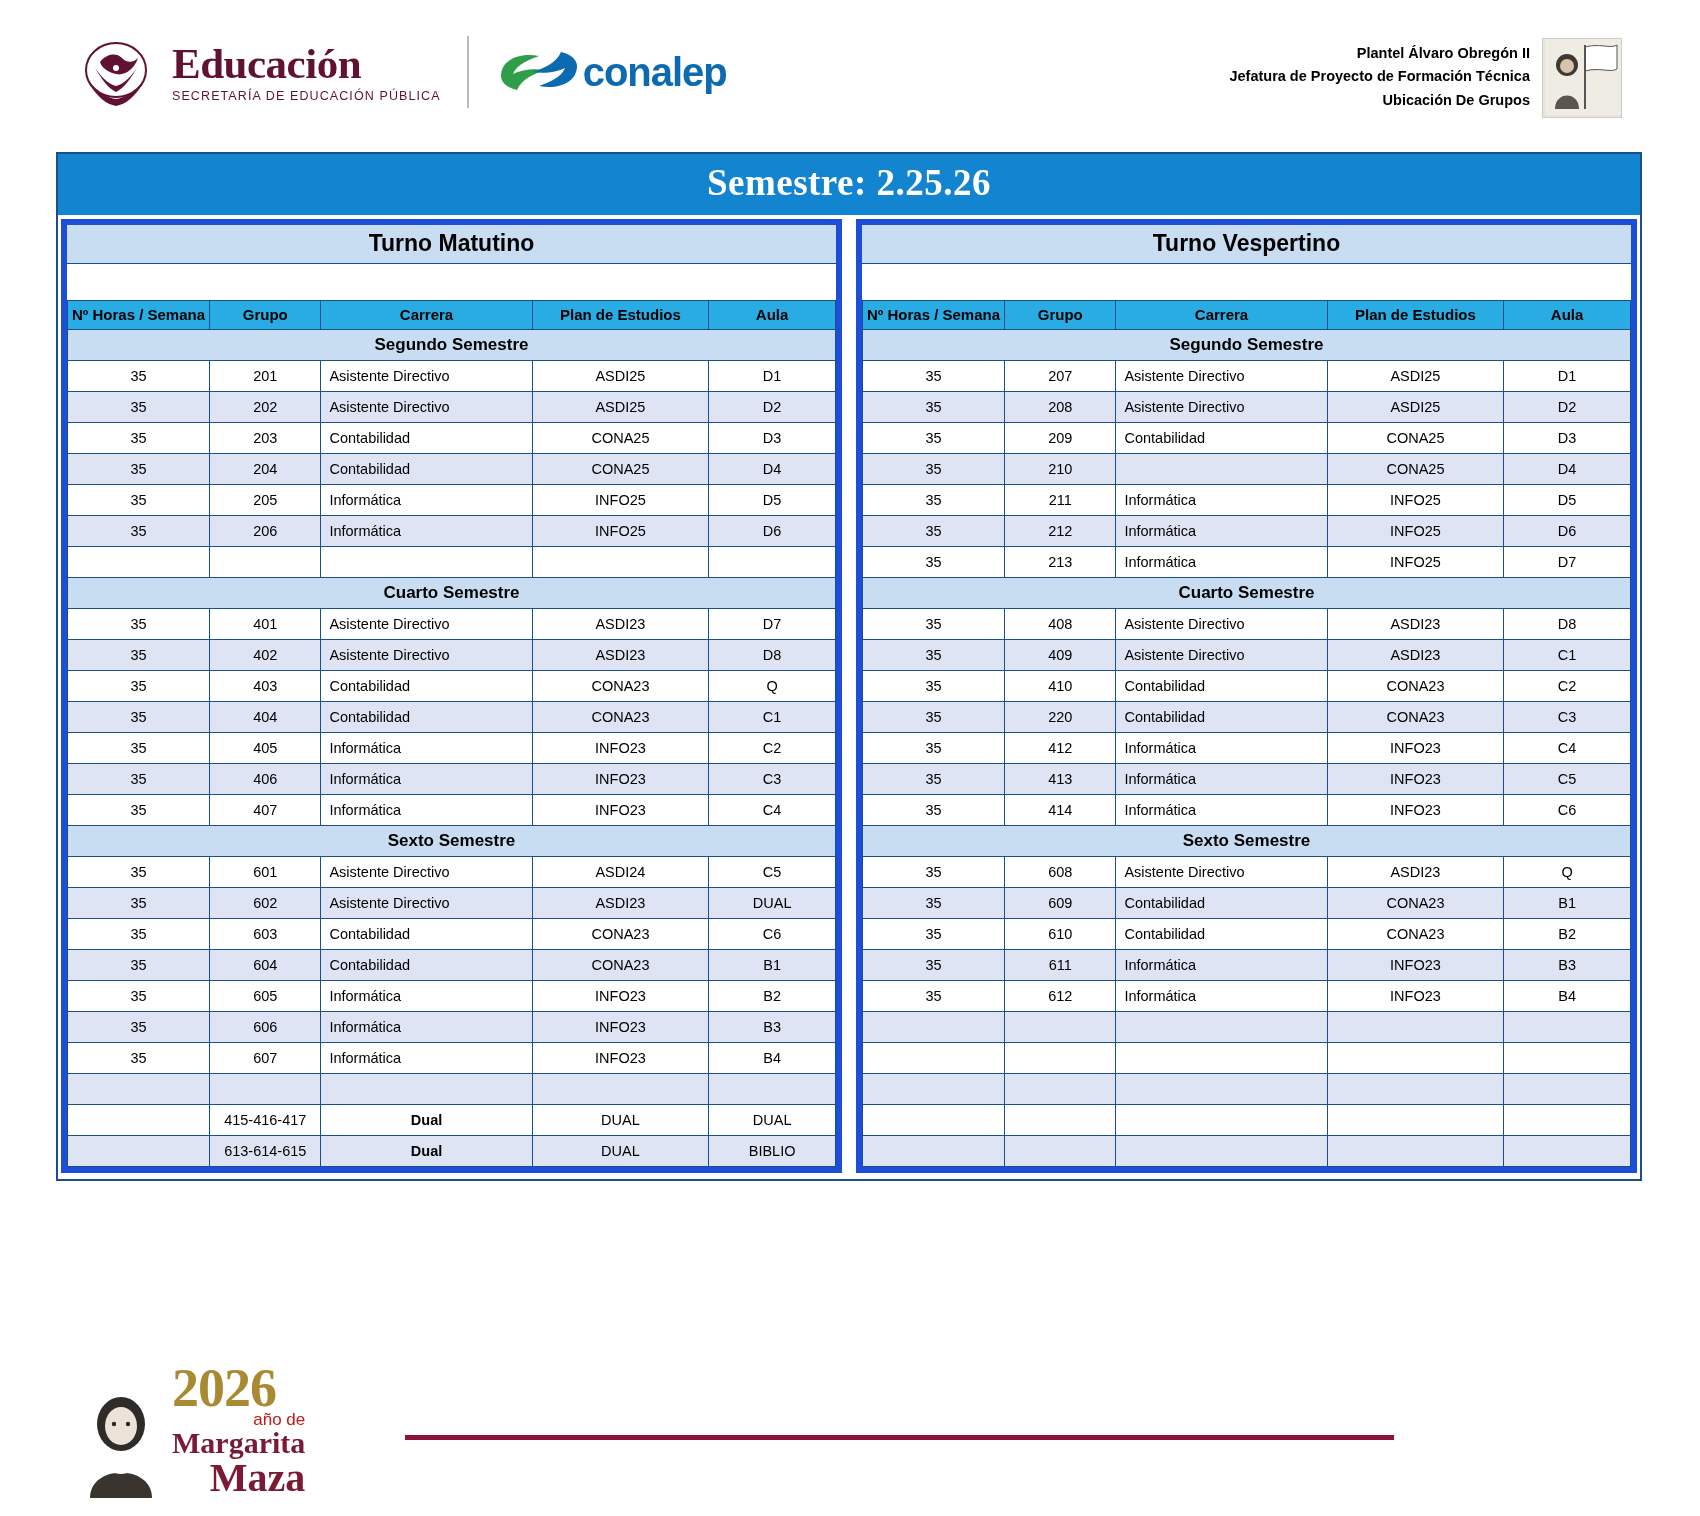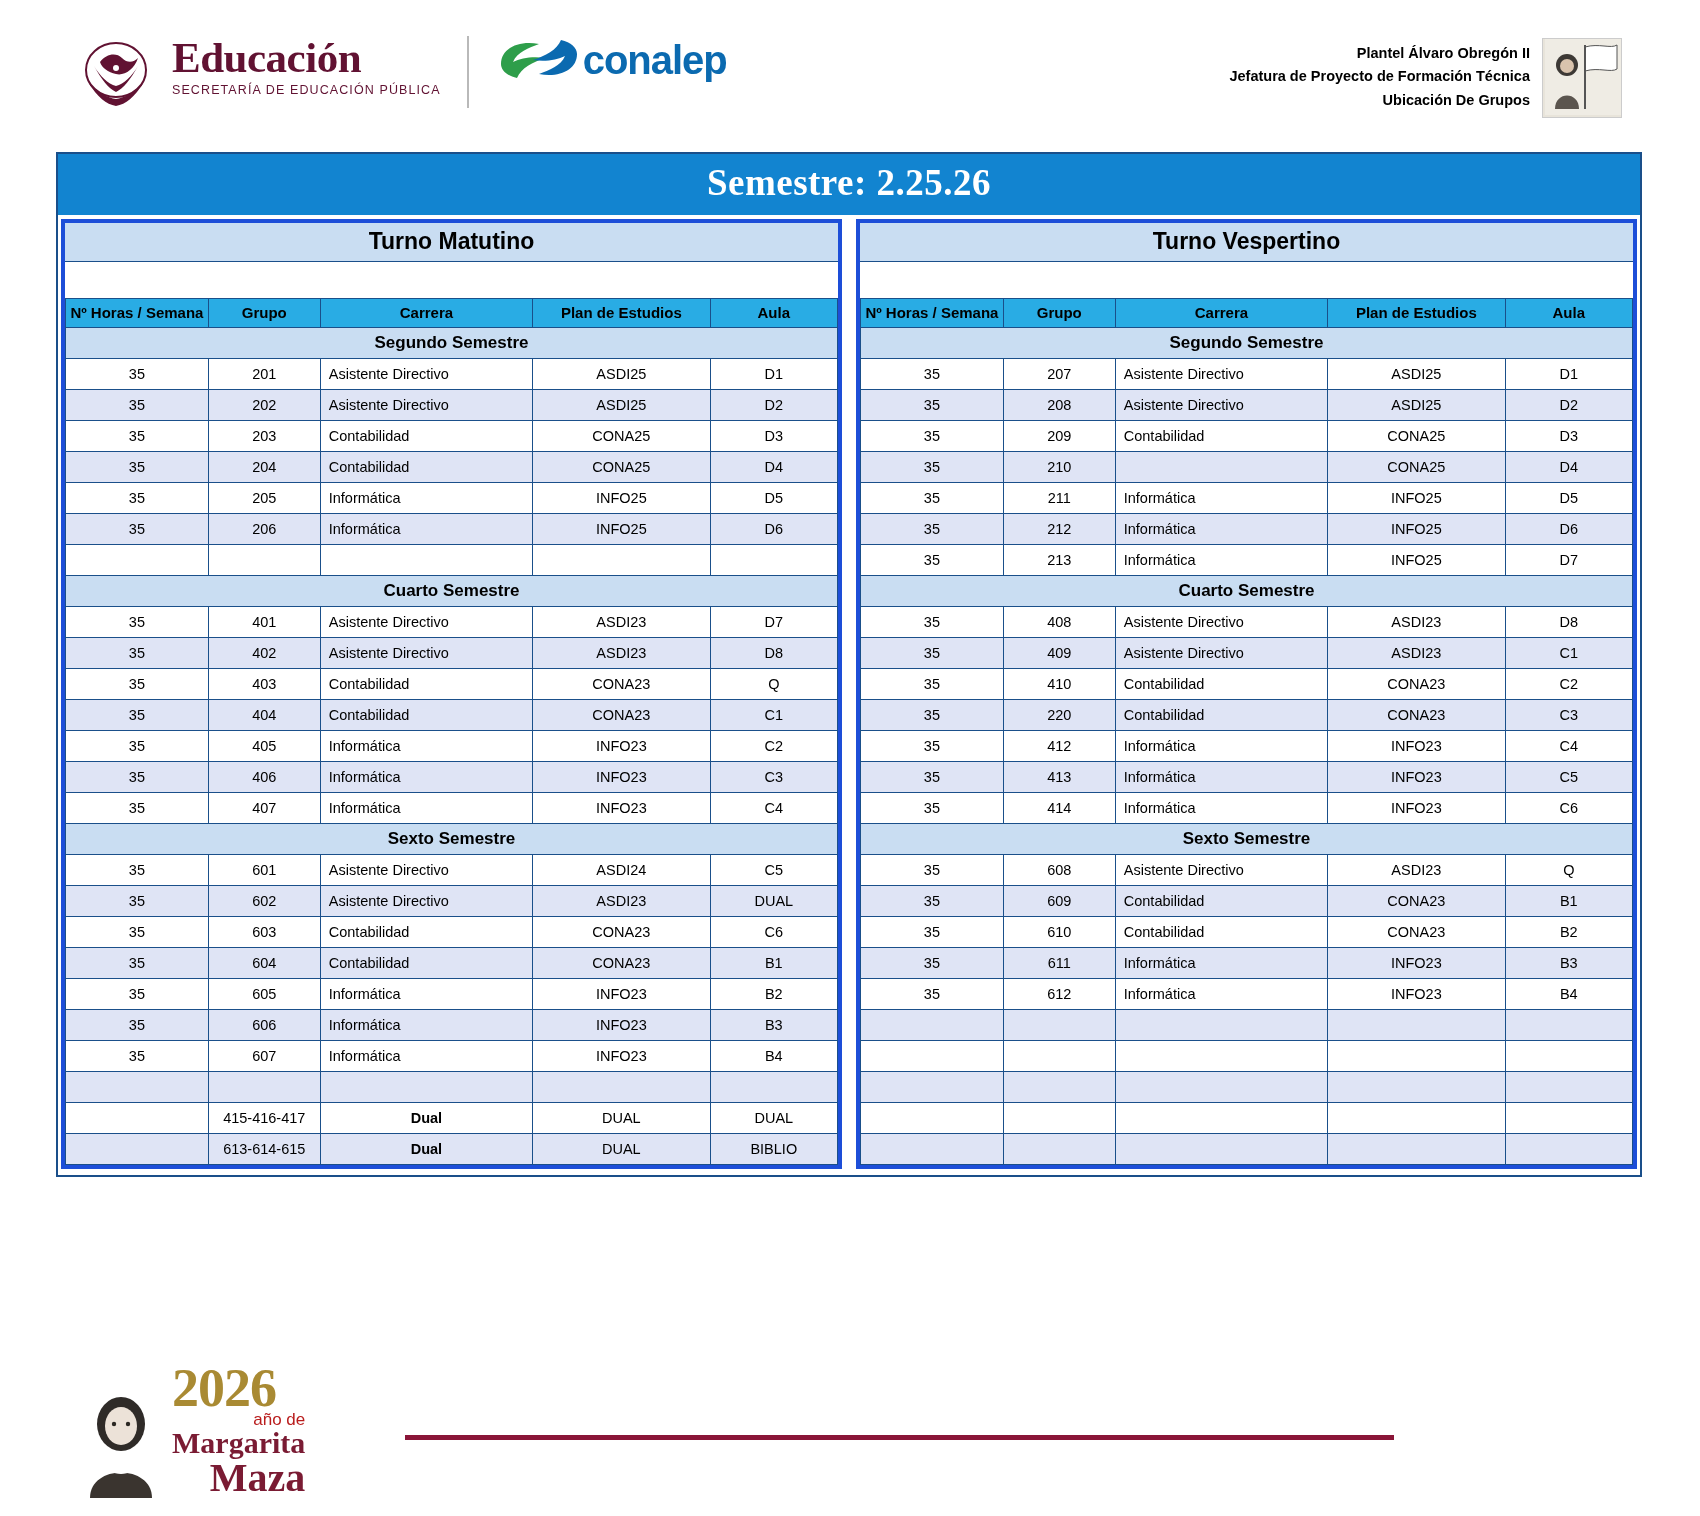--- a/index.html
+++ b/index.html
@@ -20,21 +20,21 @@
   .header {
     position: relative;
     height: 135px;
     padding: 0;
   }
   .sep-logo-left {
     position: absolute;
     left: 70px;
     top: 36px;
     display: flex;
-    align-items: flex-start;
+    align-items: center;
   }
   .eagle {
     width: 92px;
     height: 72px;
     display: block;
   }
   .sep-text {
     margin-left: 10px;
   }
   .sep-title {
@@ -112,21 +112,21 @@
     letter-spacing: 0.5px;
   }
   .cols {
     display: flex;
     padding: 4px 3px 6px 3px;
     box-sizing: border-box;
     gap: 14px;
   }
   .col {
     flex: 1;
-    border: 4px solid #1d4ed8;
+    border: 6px solid #1d4ed8;
     box-sizing: border-box;
   }
   .turno-bar {
     background: #c9ddf2;
     text-align: center;
     font-size: 23px;
     font-weight: bold;
     padding: 5px 0 6px 0;
     border-bottom: 1px solid #1a4f8a;
   }

